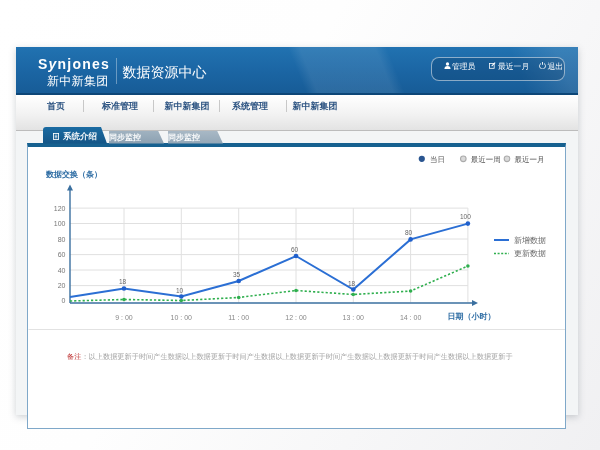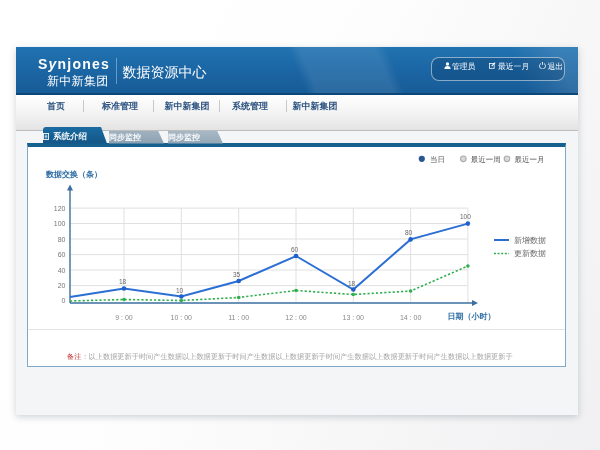--- a/index.html
+++ b/index.html
@@ -40,25 +40,25 @@
   background:linear-gradient(180deg,#ffffff 0%, #f2f2f2 55%, #e3e3e3 100%);
   border-bottom:1px solid #bcbcbc;
 }
 .nav i { position:absolute; top:5px; width:1px; height:12px; background:#c8c8c8; }
 .nav b { position:absolute; top:5px; font-size:9px; color:#2d5482; transform:translateX(-50%); white-space:nowrap; }
 .nav b.home { color:#2d5482; }
 .tab {
   position:absolute; color:rgba(255,255,255,.95); font-size:8.5px; font-weight:bold;
   clip-path: polygon(0 0, calc(100% - 6px) 0, 100% 100%, 0 100%);
 }
-.tab.active { left:26.5px; top:80px; width:64.5px; height:16.5px; line-height:18.5px; text-align:left; padding-left:0.5px; background:linear-gradient(#1a6ba2,#145586); z-index:3; border-radius:3px 0 0 0; }
+.tab.active { left:26.5px; top:80px; width:64.5px; height:16.5px; line-height:18.5px; text-align:center; padding-left:0.5px; background:linear-gradient(#1a6ba2,#145586); z-index:3; border-radius:3px 0 0 0; }
 .tab.t2 { left:93px; width:55px; font-size:8px; background:linear-gradient(#a0b2c0,#8ba0b1); z-index:2; top:83.5px; height:13px; line-height:13px; }
 .tab.t3 { left:152px; width:55px; font-size:8px; background:linear-gradient(#a8b8c5,#93a7b7); z-index:1; top:83.5px; height:13px; line-height:13px; }
 .panel {
-  position:absolute; left:11px; top:96px; width:539px; height:224px;
+  position:absolute; left:11px; top:96px; width:539px; height:286px;
   background:#fff;
   border:1px solid #7fa8c9;
   border-top:4px solid #16608f;
 }
 svg.chart { position:absolute; left:0; top:0; }
 </style>
 </head>
 <body>
 <div class="window">
   <div class="header">

